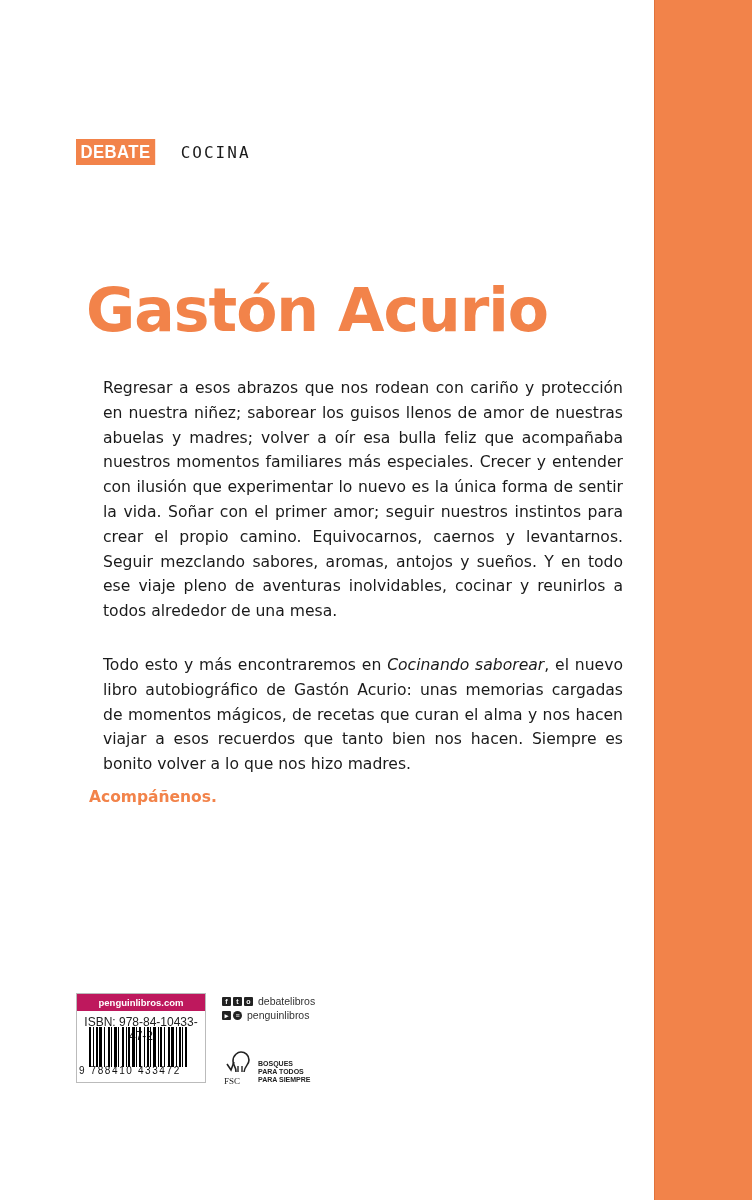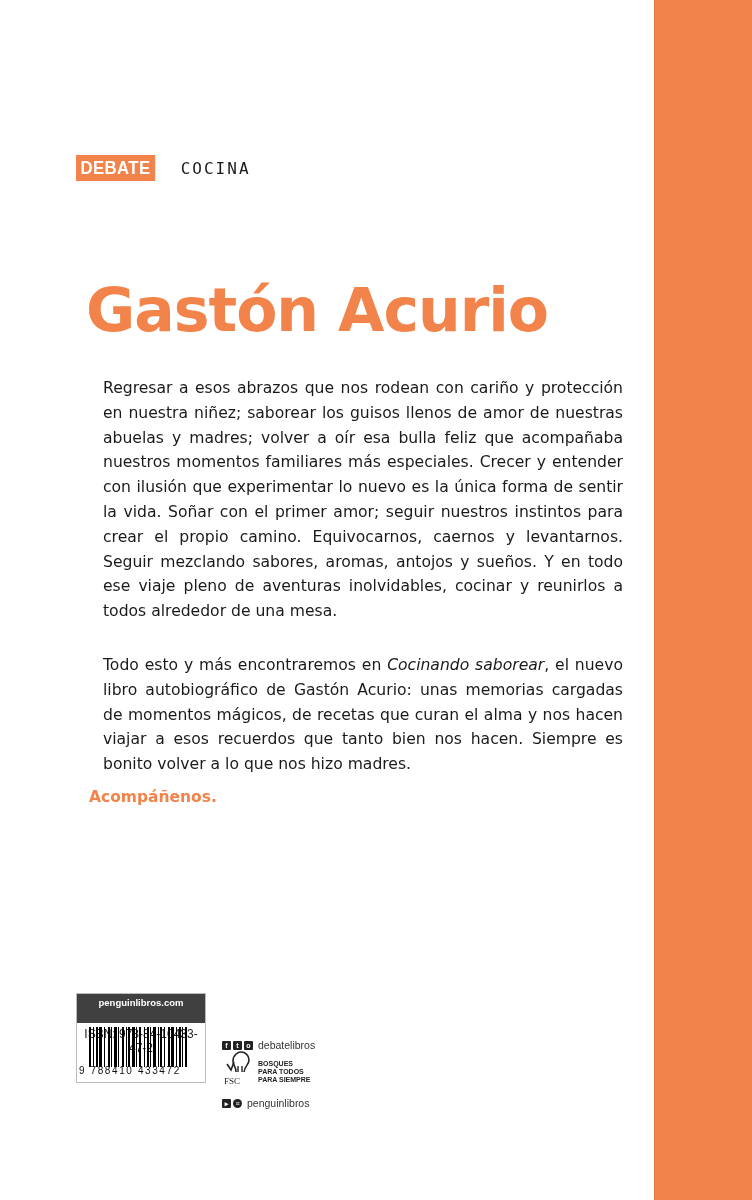--- a/index.html
+++ b/index.html
@@ -1,34 +1,34 @@
 <!DOCTYPE html>
 <html><head>
 <meta charset="utf-8">
 <style>
   html,body{margin:0;padding:0;}
   body{width:752px;height:1200px;position:relative;background:#ffffff;overflow:hidden;font-family:"Liberation Sans",sans-serif;color:#1a1a1a;}
   .orange-band{position:absolute;left:654px;top:0;width:98px;height:1200px;background:#f2834a;border-left:1px solid #e0733c;}
-  .imprint{position:absolute;left:76px;top:155px;display:flex;align-items:center;}
+  .imprint{position:absolute;left:76px;top:139px;display:flex;align-items:center;}
   .imprint .debate{background:#f2834a;color:#fff;font-family:"Liberation Sans",sans-serif;font-weight:bold;font-size:19px;letter-spacing:0.5px;padding:1px 5px 1px 5px;line-height:24px;transform:scaleX(0.88);transform-origin:left center;margin-right:-6px;}
   .imprint .cocina{font-family:"DejaVu Sans Mono",monospace;font-size:16px;letter-spacing:2px;color:#1a1a1a;margin-left:21px;}
   .author{position:absolute;left:86px;top:270px;font-family:"DejaVu Sans",sans-serif;font-weight:bold;font-size:60px;color:#f2834a;letter-spacing:-1px;line-height:80px;}
   .body-text{position:absolute;left:103px;width:520px;font-family:"DejaVu Sans",sans-serif;font-size:15.6px;line-height:24.8px;color:#1a1a1a;text-align:justify;}
   .p1{top:376px;}
   .p2{top:653px;}
   .p2 em{font-style:italic;}
   .closing{position:absolute;left:89px;top:788px;font-family:"DejaVu Sans",sans-serif;font-weight:bold;font-size:15.5px;color:#f2834a;}
   .isbn-box{position:absolute;left:76px;top:993px;width:128px;height:88px;border:1px solid #bbb;background:#fff;}
-  .isbn-box .site{background:#404040;color:#fff;font-family:"Liberation Sans",sans-serif;font-weight:bold;font-size:9.5px;text-align:center;height:29px;line-height:17px;}
+  .isbn-box .site{background:#be185d;color:#fff;font-family:"Liberation Sans",sans-serif;font-weight:bold;font-size:9.5px;text-align:center;height:17px;line-height:17px;}
   .isbn-box .isbn{font-family:"Liberation Sans",sans-serif;font-size:12px;text-align:center;margin-top:4px;color:#222;}
   .isbn-box .bars{position:absolute;left:12px;top:33px;width:108px;height:40px;display:flex;align-items:stretch;}
   .isbn-box .bars span{display:block;background:#000;height:100%;}
   .isbn-box .digits{position:absolute;left:2px;top:71px;width:122px;font-family:"Liberation Sans",sans-serif;font-size:10px;letter-spacing:1.6px;color:#111;}
   .social{position:absolute;left:222px;top:994px;font-family:"Liberation Sans",sans-serif;font-size:10.5px;color:#333;line-height:14px;}
-  .social .row{display:flex;align-items:center;margin-top:44px;}
+  .social .row{display:flex;align-items:center;}
   .social .ico{display:inline-block;width:9px;height:9px;background:#222;margin-right:2px;color:#fff;font-size:7px;line-height:9px;text-align:center;font-weight:bold;border-radius:1px;}
   .social .ico.round{border-radius:50%;}
   .social .handle{margin-left:3px;}
   .fsc{position:absolute;left:224px;top:1050px;display:flex;align-items:flex-end;}
   .fsc .tree{width:30px;height:36px;position:relative;}
   .fsc .fsc-label{position:absolute;left:0;bottom:0;font-family:"Liberation Serif",serif;font-size:9px;color:#222;}
   .fsc .claim{font-family:"Liberation Sans",sans-serif;font-weight:bold;font-size:7px;line-height:8px;color:#222;margin-left:4px;margin-bottom:2px;}
 </style>
 </head>
 <body>

